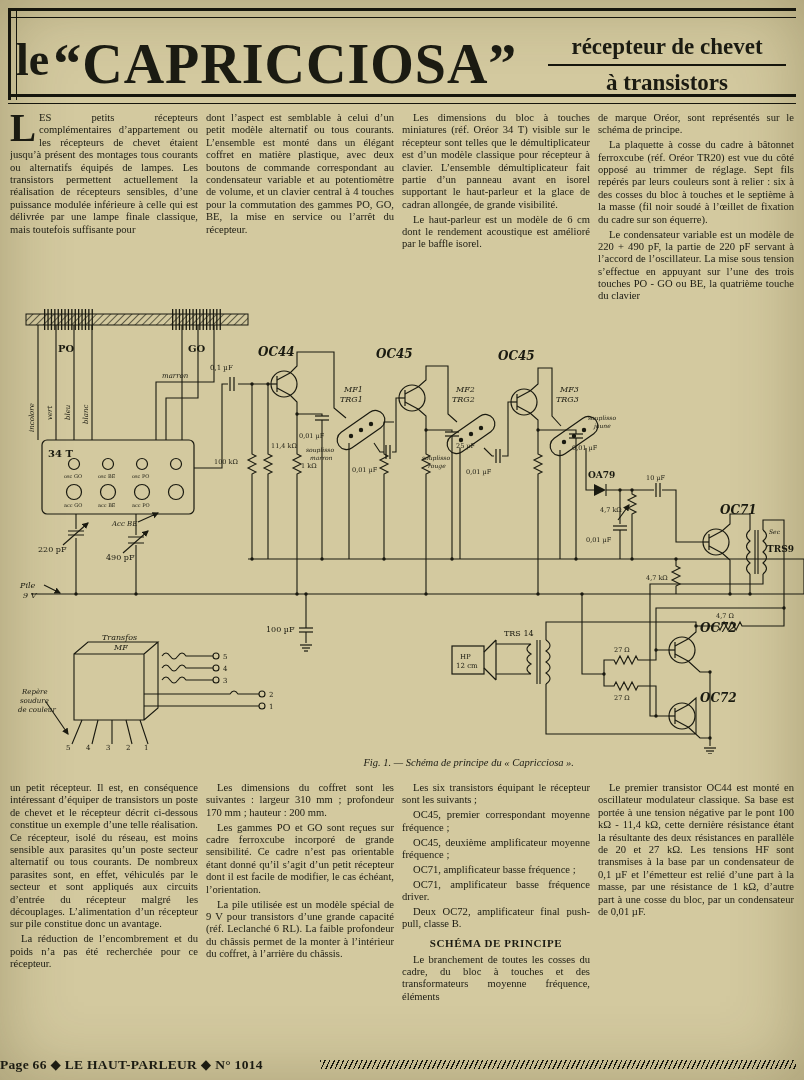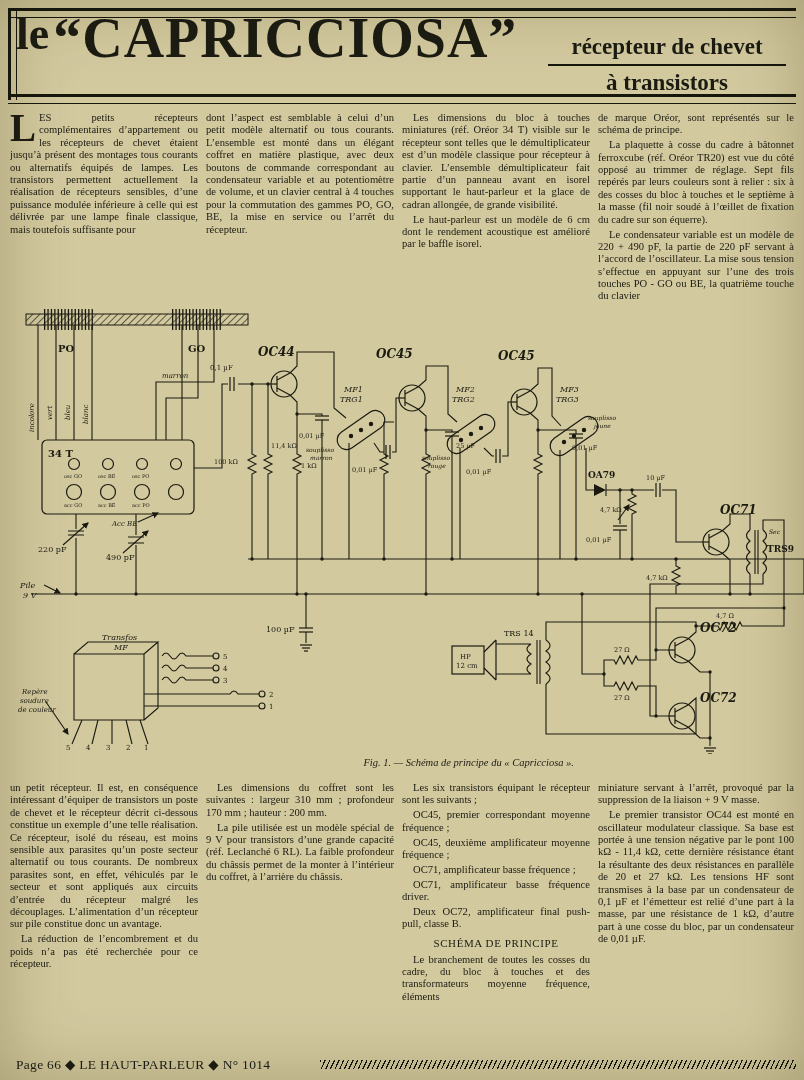--- a/index.html
+++ b/index.html
@@ -4,40 +4,40 @@
 <style>
   html,body{margin:0;padding:0;background:#6f6a58;}
   .page{position:relative;width:804px;height:1080px;background:#d3c99f;overflow:hidden;
         font-family:"Liberation Serif","DejaVu Serif",serif;color:#1b1b12;
         box-shadow:inset 0 0 70px rgba(70,58,20,.30);}
   
   .hrule{position:absolute;left:8px;width:788px;height:6px;
          border-top:3px solid #16160d;border-bottom:1.6px solid #16160d;}
   .vrule{position:absolute;top:8px;width:5px;height:92px;
          border-left:3px solid #16160d;border-right:1.6px solid #16160d;}
-  .title-main{position:absolute;left:16px;top:6px;font-weight:bold;white-space:nowrap;}
+  .title-main{position:absolute;left:16px;top:32px;font-weight:bold;white-space:nowrap;}
   .t-le{font-size:46px;vertical-align:8px;}
   .t-name{font-size:56px;letter-spacing:1px;}
   .title-side{position:absolute;left:542px;top:17px;width:250px;text-align:center;
               font-weight:bold;font-size:23px;line-height:1.2;margin-top:16px;}
   .title-side .sep{border-top:2.2px solid #16160d;margin:3px 6px;}
   
   .col{position:absolute;width:188px;font-size:10.6px;line-height:1.17;
        text-align:justify;hyphens:auto;overflow:hidden;}
   .col p{margin:0 0 2.5px 0;text-indent:0;}
   .col p.ind{text-indent:11px;}
   .dropcap{float:left;font-weight:bold;font-size:39px;line-height:30px;margin:1px 3px 0 0;}
-  .subhead{text-align:center;font-weight:normal;font-size:11px;letter-spacing:.6px;margin:6px 0 4px;}
+  .subhead{text-align:center;font-weight:bold;font-size:11px;letter-spacing:.6px;margin:6px 0 4px;}
   
   .schematic{position:absolute;left:16px;top:302px;width:796px;height:452px;}
   svg text{font-family:"DejaVu Serif",serif;fill:#1a1a10;}
   .fig-cap{position:absolute;left:230px;top:757px;width:344px;text-align:right;
            font-style:italic;font-size:10.5px;}
   
-  .footer-text{position:absolute;left:16px;top:1056px;font-weight:normal;font-size:13.5px;letter-spacing:.3px;}
+  .footer-text{position:absolute;left:0;top:1056px;font-weight:bold;font-size:13.5px;letter-spacing:.3px;}
   .footer-band{position:absolute;left:320px;top:1060px;width:476px;height:9px;
                background:repeating-linear-gradient(115deg,#16160d 0 1.2px,transparent 1.2px 4.2px);}
 </style>
 </head>
 <body>
 
 <div class="page">
 
   <div class="hrule" style="top:8px"></div>
   <div class="hrule" style="top:94px"></div>
@@ -337,33 +337,33 @@
   </div>
 
   <div class="fig-cap">Fig. 1. — Schéma de principe du « Capricciosa ».</div>
 
   <div class="col" style="left:10px;top:782px;height:272px">
     <p>un petit récepteur. Il est, en conséquence intéressant d’équiper de transistors un poste de chevet et le récepteur décrit ci-dessous constitue un exemple d’une telle réalisation. Ce récepteur, isolé du réseau, est moins sensible aux parasites qu’un poste secteur alternatif ou tous courants. De nombreux parasites sont, en effet, véhiculés par le secteur et sont appliqués aux circuits d’entrée du récepteur malgré les découplages. L’alimentation d’un récepteur sur pile constitue donc un avantage.</p>
     <p class="ind">La réduction de l’encombrement et du poids n’a pas été recherchée pour ce récepteur.</p>
   </div>
   <div class="col" style="left:206px;top:782px;height:272px">
     <p class="ind">Les dimensions du coffret sont les suivantes : largeur 310 mm ; profondeur 170 mm ; hauteur : 200 mm.</p>
+    <p class="ind">Les gammes PO et GO sont reçues sur cadre ferroxcube incorporé de grande sensibilité. Ce cadre n’est pas orientable étant donné qu’il s’agit d’un petit récepteur dont il est facile de modifier, le cas échéant, l’orientation.</p>
     <p class="ind">La pile utilisée est un modèle spécial de 9 V pour transistors d’une grande capacité (réf. Leclanché 6 RL). La faible profondeur du châssis permet de la monter à l’intérieur du coffret, à l’arrière du châssis.</p>
   </div>
   <div class="col" style="left:402px;top:782px;height:272px">
     <p class="ind">Les six transistors équipant le récepteur sont les suivants ;</p>
     <p class="ind">OC45, premier correspondant moyenne fréquence ;</p>
     <p class="ind">OC45, deuxième amplificateur moyenne fréquence ;</p>
     <p class="ind">OC71, amplificateur basse fréquence ;</p>
     <p class="ind">OC71, amplificateur basse fréquence driver.</p>
     <p class="ind">Deux OC72, amplificateur final push-pull, classe B.</p>
     <div class="subhead">SCHÉMA DE PRINCIPE</div>
     <p class="ind">Le branchement de toutes les cosses du cadre, du bloc à touches et des transformateurs moyenne fréquence, éléments</p>
   </div>
   <div class="col" style="left:598px;top:782px;width:196px;height:272px">
-    <p>miniature servant à l’arrêt, provoqué par la suppression de la liaison + 9 V masse.</p>
     <p class="ind">Le premier transistor OC44 est monté en oscillateur modulateur classique. Sa base est portée à une tension négative par le pont 100 kΩ - 11,4 kΩ, cette dernière résistance étant la résultante des deux résistances en parallèle de 20 et 27 kΩ. Les tensions HF sont transmises à la base par un condensateur de 0,1 µF et l’émetteur est relié d’une part à la masse, par une résistance de 1 kΩ, d’autre part à une cosse du bloc, par un condensateur de 0,01 µF.</p>
   </div>
 
   <div class="footer-text">Page 66 ◆ LE HAUT-PARLEUR ◆ N° 1014</div>
   <div class="footer-band"></div>
 
 </div>
 
 </body></html>

